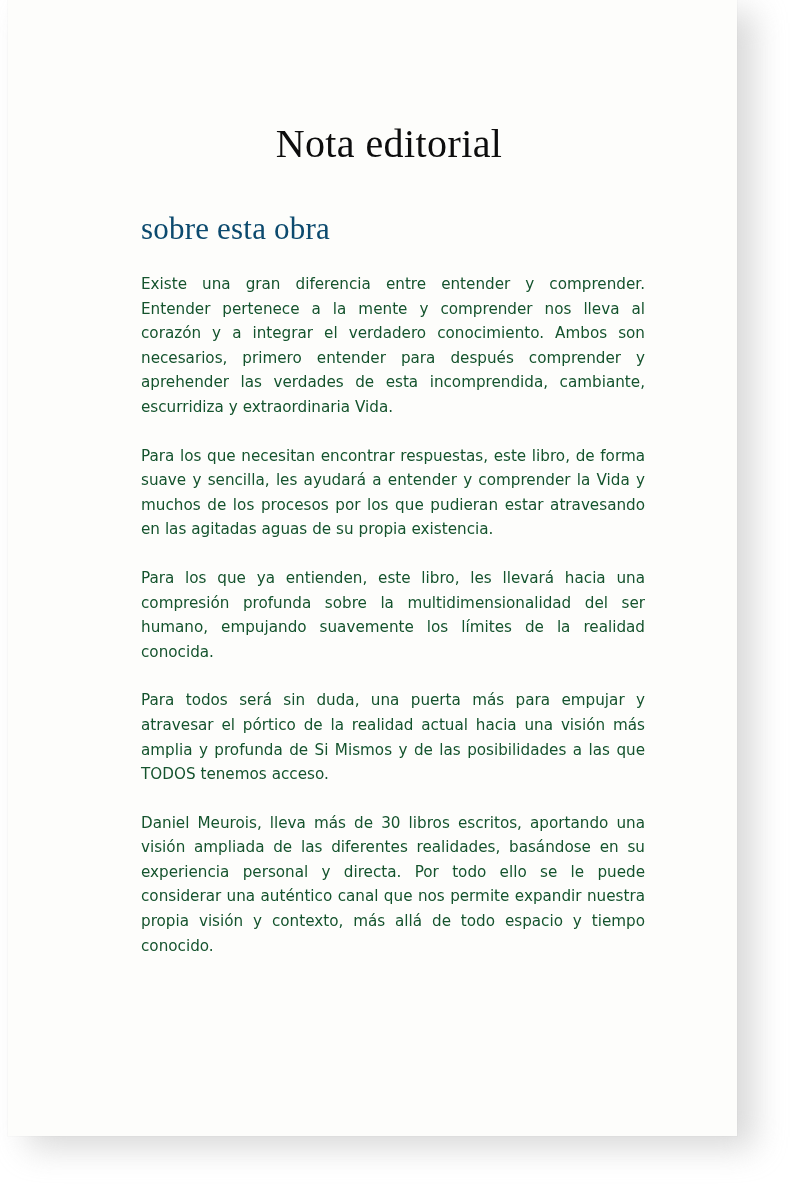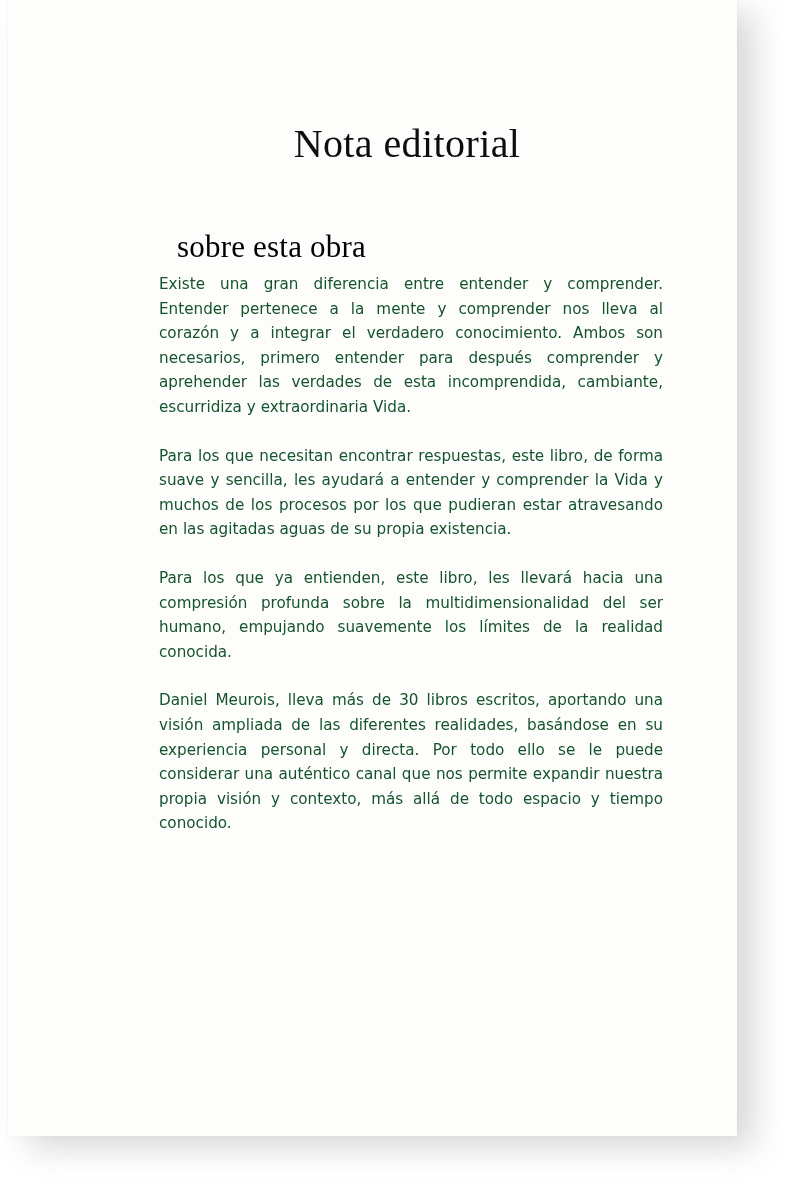--- a/index.html
+++ b/index.html
@@ -41,21 +41,21 @@
     left: 8px;
     top: 0px;
     width: 729px;
     height: 1136px;
     background: #fdfdfb;
     box-shadow: 0 0 0 1px rgba(0,0,0,0.015);
   }
 
   .page-inner {
     position: absolute;
-    left: 144px;
+    left: 126px;
     top: 0;
     width: 510px;
     height: 100%;
     text-decoration: underline;
   }
 
   .doc-title {
     font-family: "Liberation Serif", serif;
     font-size: 40px;
     font-weight: 400;
@@ -67,23 +67,23 @@
     top: 122px;
     left: -35px;
     width: 580px;
     line-height: 1.1;
   }
 
   .doc-subtitle {
     font-family: "Liberation Serif", serif;
     font-size: 31px;
     font-weight: 400;
-    color: #000000;
+    color: #0c4a6e;
     letter-spacing: 0.2px;
-    margin: 18px;
+    margin: 0;
     position: absolute;
     top: 211px;
     left: 7px;
     line-height: 1.15;
   }
 
   .body-copy {
     position: absolute;
     top: 272px;
     left: 7px;
@@ -118,19 +118,20 @@
     <div class="page-inner">
 
       <h1 class="doc-title">Nota editorial</h1>
 
       <h2 class="doc-subtitle">sobre esta obra</h2>
 
       <div class="body-copy">
         <p>Existe una gran diferencia entre entender y comprender. Entender pertenece a la mente y comprender nos lleva al corazón y a integrar el verdadero conocimiento. Ambos son necesarios, primero entender para después comprender y aprehender las verdades de esta incomprendida, cambiante, escurridiza y extraordinaria Vida.</p>
         <p>Para los que necesitan encontrar respuestas, este libro, de forma suave y sencilla, les ayudará a entender y comprender la Vida y muchos de los procesos por los que pudieran estar atravesando en las agitadas aguas de su propia existencia.</p>
         <p>Para los que ya entienden, este libro, les llevará hacia una compresión profunda sobre la multidimensionalidad del ser humano, empujando suavemente los límites de la realidad conocida.</p>
+        <p>Para todos será sin duda, una puerta más para empujar y atravesar el pórtico de la realidad actual hacia una visión más amplia y profunda de Si Mismos y de las posibilidades a las que TODOS tenemos acceso.</p>
         <p>Daniel Meurois, lleva más de 30 libros escritos, aportando una visión ampliada de las diferentes realidades, basándose en su experiencia personal y directa. Por todo ello se le puede considerar una auténtico canal que nos permite expandir nuestra propia visión y contexto, más allá de todo espacio y tiempo conocido.</p>
       </div>
 
     </div>
   </div>
 
 </div>
 
 </body></html>

